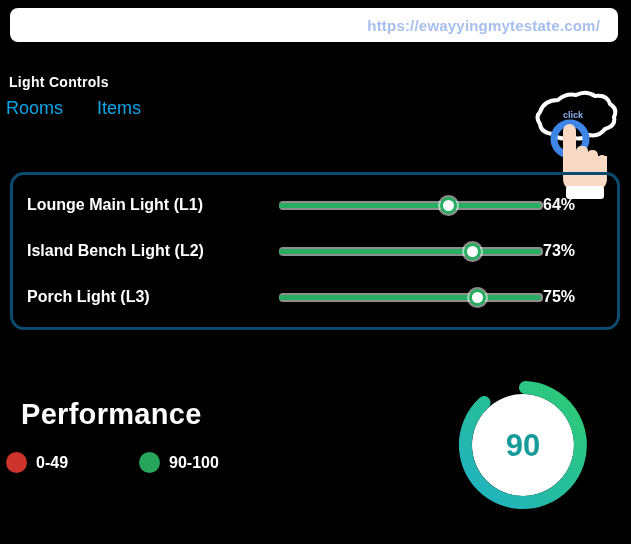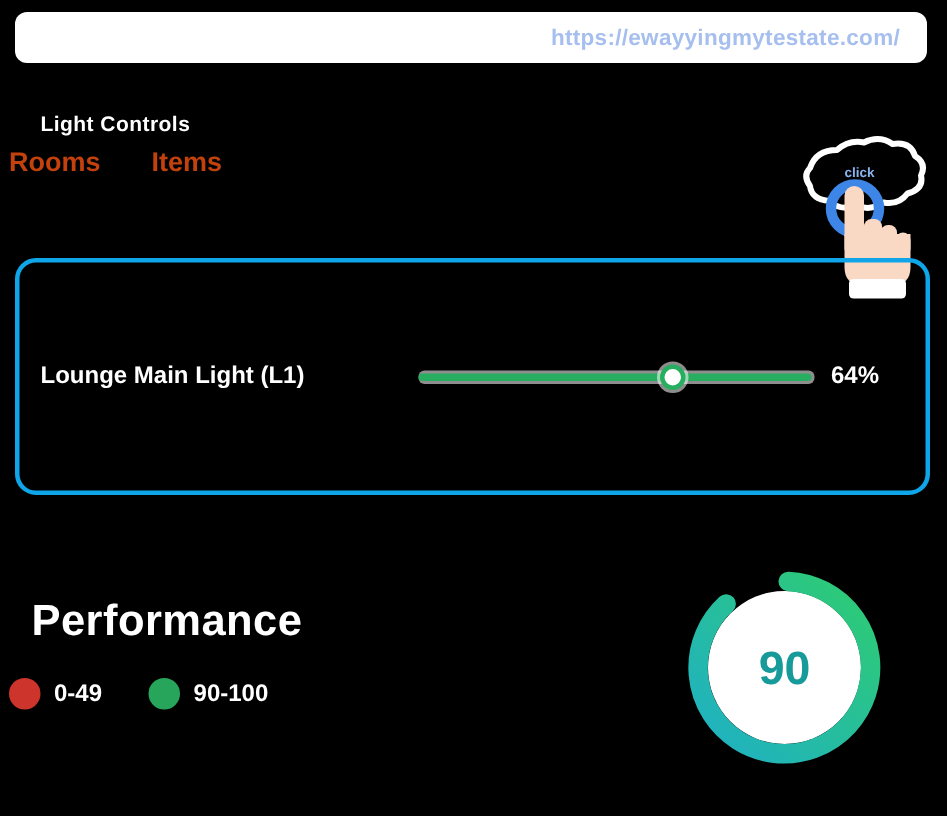--- a/index.html
+++ b/index.html
@@ -7,51 +7,51 @@
        font-family:"Liberation Sans",sans-serif;}
 
   
   .urlbar{position:absolute;left:10px;top:8px;width:608px;height:34px;
           background:#fff;border-radius:8px;display:flex;align-items:center;
           padding:0 18px;box-sizing:border-box;justify-content:flex-end;}
   .urlbar .url{color:#a6bfee;font-size:15px;font-weight:700;letter-spacing:.2px;
                white-space:nowrap;overflow:hidden;}
 
   
-  .eyebrow{position:absolute;left:27px;top:74px;color:#fff;font-size:14px;
+  .eyebrow{position:absolute;left:9px;top:74px;color:#fff;font-size:14px;
            font-weight:600;letter-spacing:.3px;text-align:center;}
   .tabs{position:absolute;left:6px;top:98px;display:flex;gap:34px;}
-  .tab{color:#c2410c;font-size:18px;font-weight:700;cursor:pointer;}
+  .tab{color:#0ea5e9;font-size:18px;font-weight:400;cursor:pointer;}
 
   
   .tapicon{position:absolute;left:518px;top:90px;width:108px;height:112px;}
 
   
   .card{position:absolute;left:10px;top:172px;width:610px;height:158px;
-        border:3px solid #0ea5e9;border-radius:14px;box-sizing:border-box;
+        border:3px solid #0c4a6e;border-radius:14px;box-sizing:border-box;
         display:flex;flex-direction:column;justify-content:space-evenly;
         padding:4px 14px;}
   .row{display:flex;align-items:center;height:40px;}
   .row .label{flex:0 0 252px;color:#fff;font-size:16px;font-weight:700;
               white-space:nowrap;overflow:hidden;}
   .slider{position:relative;flex:0 0 264px;height:18px;cursor:pointer;}
   .slider .track{position:absolute;left:0;right:0;top:5px;height:9px;
                  background:#8e8e8e;border-radius:4px;}
   .slider .fill{position:absolute;left:0;right:2px;top:7px;height:5px;
                 background:#27ae60;border-radius:3px;}
   .slider .knob{position:absolute;top:1px;width:11px;height:11px;background:#fff;
                 border:3px solid #27ae60;border-radius:50%;margin-left:-8px;
                 box-shadow:0 0 0 2px rgba(255,255,255,.55);cursor:grab;}
-  .row .value{flex:1;text-align:center;color:#fff;font-size:16px;font-weight:700;
+  .row .value{flex:1;text-align:left;color:#fff;font-size:16px;font-weight:700;
               padding-right:6px;}
 
   
   .perf-title{position:absolute;left:7px;top:398px;color:#fff;font-size:29px;
               font-weight:700;letter-spacing:.3px;margin-left:14px;}
-  .legend{position:absolute;left:6px;top:452px;display:flex;align-items:flex-end;}
+  .legend{position:absolute;left:6px;top:452px;display:flex;align-items:flex-end;gap:40px;}
   .legend .item{display:flex;align-items:center;margin-right:31px;}
   .legend .dot{width:21px;height:21px;border-radius:50%;margin-right:9px;}
   .legend .ltext{color:#fff;font-size:16px;font-weight:700;}
 
   .gauge{position:absolute;left:448px;top:371px;width:150px;height:152px;text-decoration:underline;}
 </style>
 </head>
 <body>
 
 <div class="urlbar">
@@ -88,21 +88,39 @@
   <div class="row">
     <span class="label">Lounge Main Light (L1)</span>
     <div class="slider">
       <div class="track"></div>
       <div class="fill"></div>
       <div class="knob" style="left: 64%;"></div>
     </div>
     <span class="value">64%</span>
   </div>
 
+  <div class="row">
+    <span class="label">Island Bench Light (L2)</span>
+    <div class="slider">
+      <div class="track"></div>
+      <div class="fill"></div>
+      <div class="knob" style="left: 73%;"></div>
+    </div>
+    <span class="value">73%</span>
+  </div>
 
+  <div class="row">
+    <span class="label">Porch Light (L3)</span>
+    <div class="slider">
+      <div class="track"></div>
+      <div class="fill"></div>
+      <div class="knob" style="left: 75%;"></div>
+    </div>
+    <span class="value">75%</span>
+  </div>
 
 </div>
 
 <div class="perf-title">Performance</div>
 
 <div class="legend">
   <div class="item">
     <span class="dot" style="background-color: rgb(205, 52, 43);"></span>
     <span class="ltext">0-49</span>
   </div>

